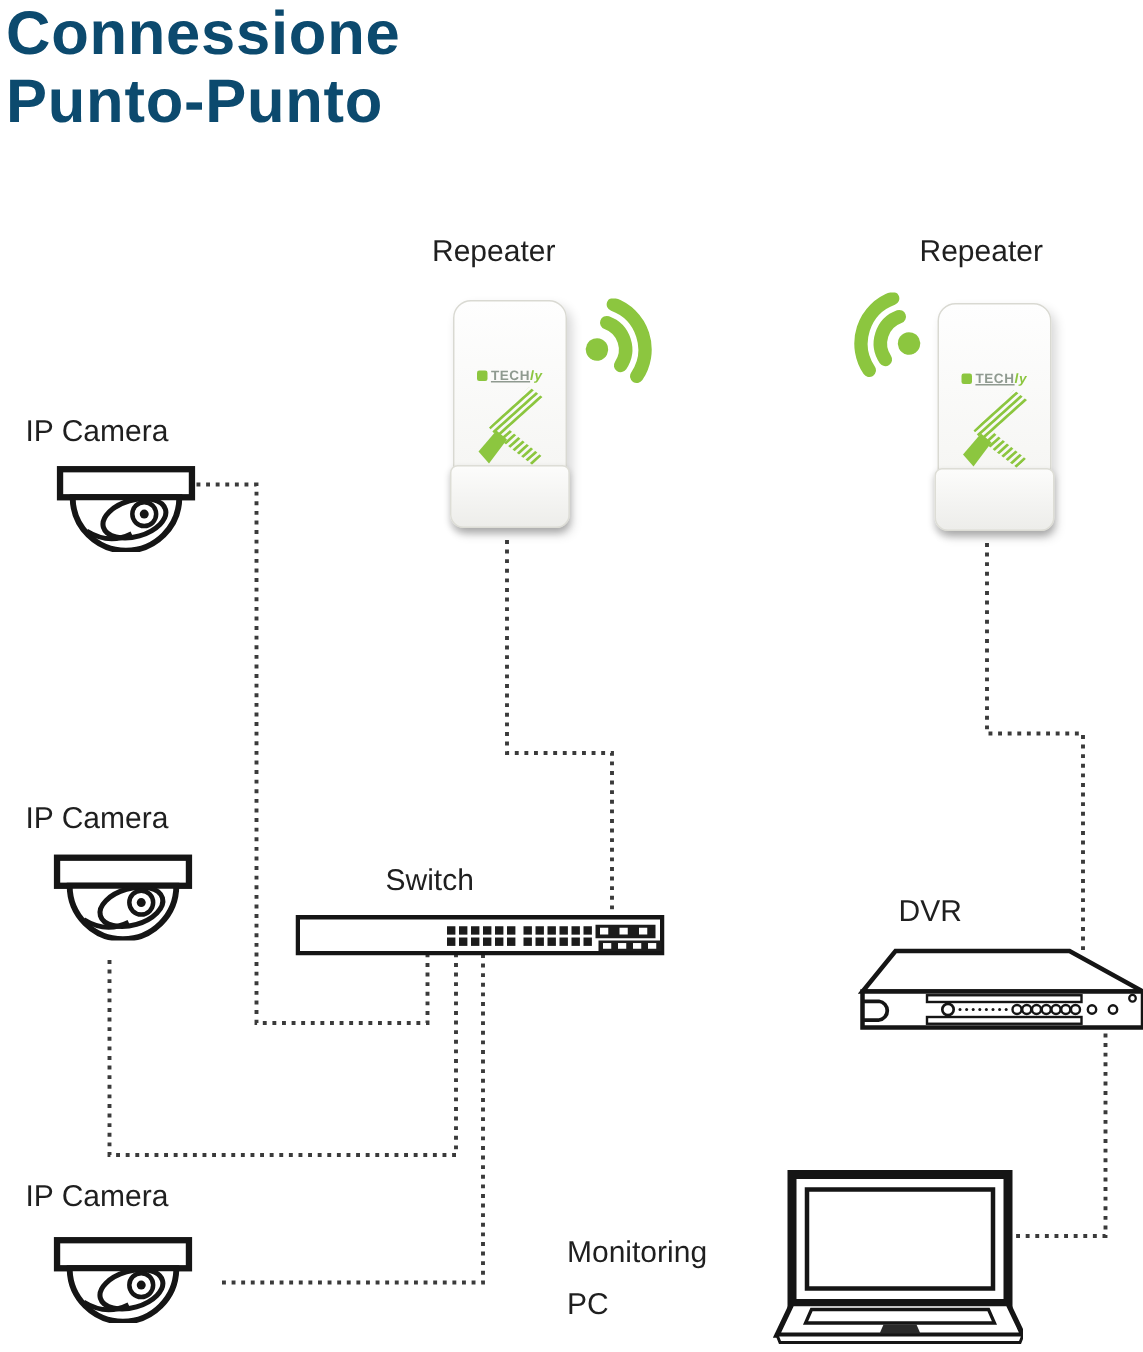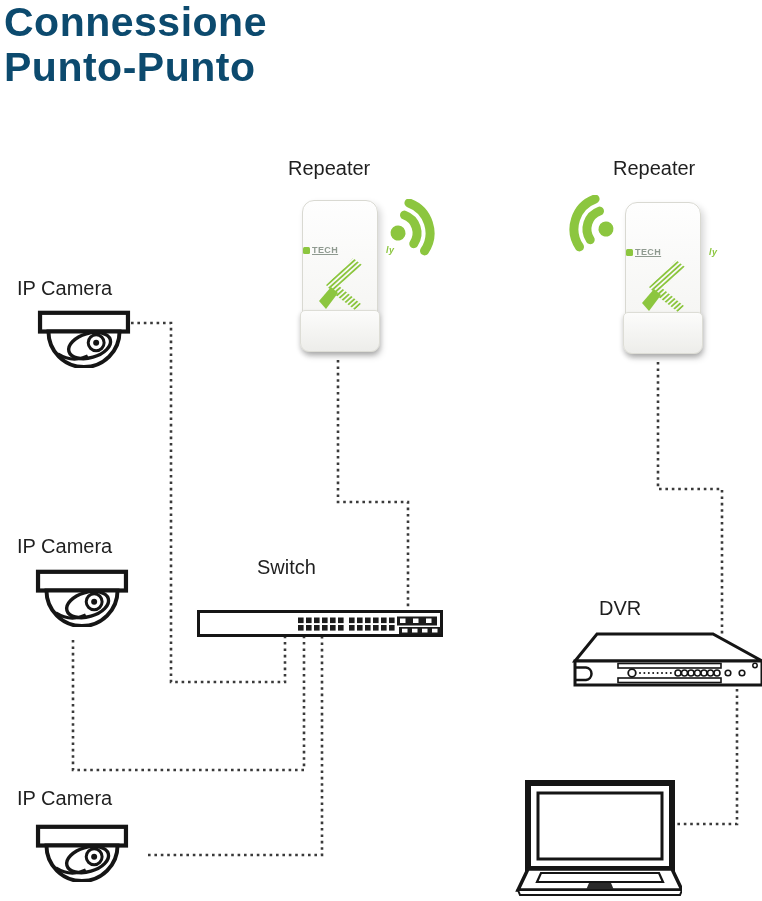--- a/index.html
+++ b/index.html
@@ -33,21 +33,21 @@
   }
   .device .brand {
     position:absolute; top:44px; left:0; width:100%; text-align:center;
     font-size:9px; font-weight:bold; letter-spacing:0.4px; white-space:nowrap;
   }
   .device .brand .sq {
     display:inline-block; width:7px; height:7px; background:#8CC63F;
     border-radius:1.5px; vertical-align:middle; margin-right:2px;
   }
   .device .brand .tech { color:#8f9a90;text-decoration:underline; }
-  .device .brand .ly { color:#8CC63F; font-style:italic;padding-left:48px; }
+  .device .brand .ly { color:#8CC63F; font-style:italic; }
   .device .klogo { position:absolute; top:57px; left:50%; transform:translateX(-50%); }
 </style>
 </head>
 <body>
 
 <div id="canvas">
 
   <svg id="wires" class="abs" width="762" height="901" viewBox="0 0 762 901">
       <polyline points="131,323 171,323 171,682 285,682 285,636" stroke="#3a3a3a"></polyline>
       <polyline points="73,640 73,770 304,770 304,636" stroke="#3a3a3a"></polyline>
@@ -137,21 +137,21 @@
   <div class="abs node-label" style="left:17px; top:787px;">IP Camera</div>
   <svg class="abs" style="left:35px; top:824px;" width="94" height="58" viewBox="0 0 100 62">
     <rect x="3" y="3" width="94" height="20" fill="#fff" stroke="#151515" stroke-width="4.5"></rect>
     <path d="M 12,23 A 38,38 0 0 0 88,23 Z" fill="#fff" stroke="#151515" stroke-width="4.2"></path>
     <ellipse cx="56" cy="38" rx="23" ry="13" transform="rotate(-16 56 38)" fill="#fff" stroke="#151515" stroke-width="3.6"></ellipse>
     <circle cx="63" cy="35" r="8.5" fill="#fff" stroke="#151515" stroke-width="3.2"></circle>
     <circle cx="63" cy="35" r="3.2" fill="#151515"></circle>
     <path d="M 22,47 Q 38,57 54,49" fill="none" stroke="#151515" stroke-width="3.4"></path>
   </svg>
 
-  <div class="abs node-label" style="left:257px; top:556px;text-align:center;">Switch</div>
+  <div class="abs node-label" style="left:257px; top:576px;text-align:center;">Switch</div>
   <svg class="abs" style="left:197px; top:610px;" width="246" height="27" viewBox="0 0 246 27">
     <defs>
         <rect id="prt" width="5.6" height="5.6" fill="#1c1c1c"></rect>
       </defs>
     <rect x="1.5" y="1.5" width="243" height="24" fill="#fff" stroke="#151515" stroke-width="3"></rect>
     <g>
       <use href="#prt" x="101" y="7.5"></use>
         <use href="#prt" x="109" y="7.5"></use>
         <use href="#prt" x="117" y="7.5"></use>
       <use href="#prt" x="125" y="7.5"></use>
@@ -212,20 +212,24 @@
       <circle cx="127.5" cy="45" r="3"></circle>
         <circle cx="134" cy="45" r="3"></circle>
         <circle cx="140.5" cy="45" r="3"></circle>
       <circle cx="147" cy="45" r="3"></circle>
         <circle cx="158" cy="45" r="2.8"></circle>
         <circle cx="172" cy="45" r="2.8"></circle>
     </g>
     <circle cx="185" cy="37.5" r="2.2" fill="#fff" stroke="#151515" stroke-width="1.5"></circle>
   </svg>
 
+  <div class="abs node-label" style="left:378px; top:818px; line-height:35px;">
+    <div>Monitoring</div>
+    <div>PC</div>
+  </div>
   <svg class="abs" style="left:510px; top:779px;" width="172" height="120" viewBox="0 0 172 120">
     <rect x="18" y="4" width="144" height="86" fill="#fff" stroke="#151515" stroke-width="6"></rect>
     <rect x="28" y="14" width="124" height="66" fill="#fff" stroke="#151515" stroke-width="3"></rect>
     <polygon points="18,90 162,90 172,111 8,111" fill="#fff" stroke="#151515" stroke-width="3.5"></polygon>
     <polygon points="31,94 149,94 153,103 27,103" fill="#fff" stroke="#151515" stroke-width="2.2"></polygon>
     <polygon points="79,104 101,104 104,111 76,111" fill="#2a2a2a"></polygon>
     <polygon points="8,111 172,111 170,116 10,116" fill="#fff" stroke="#151515" stroke-width="2"></polygon>
   </svg>
 
 </div>

